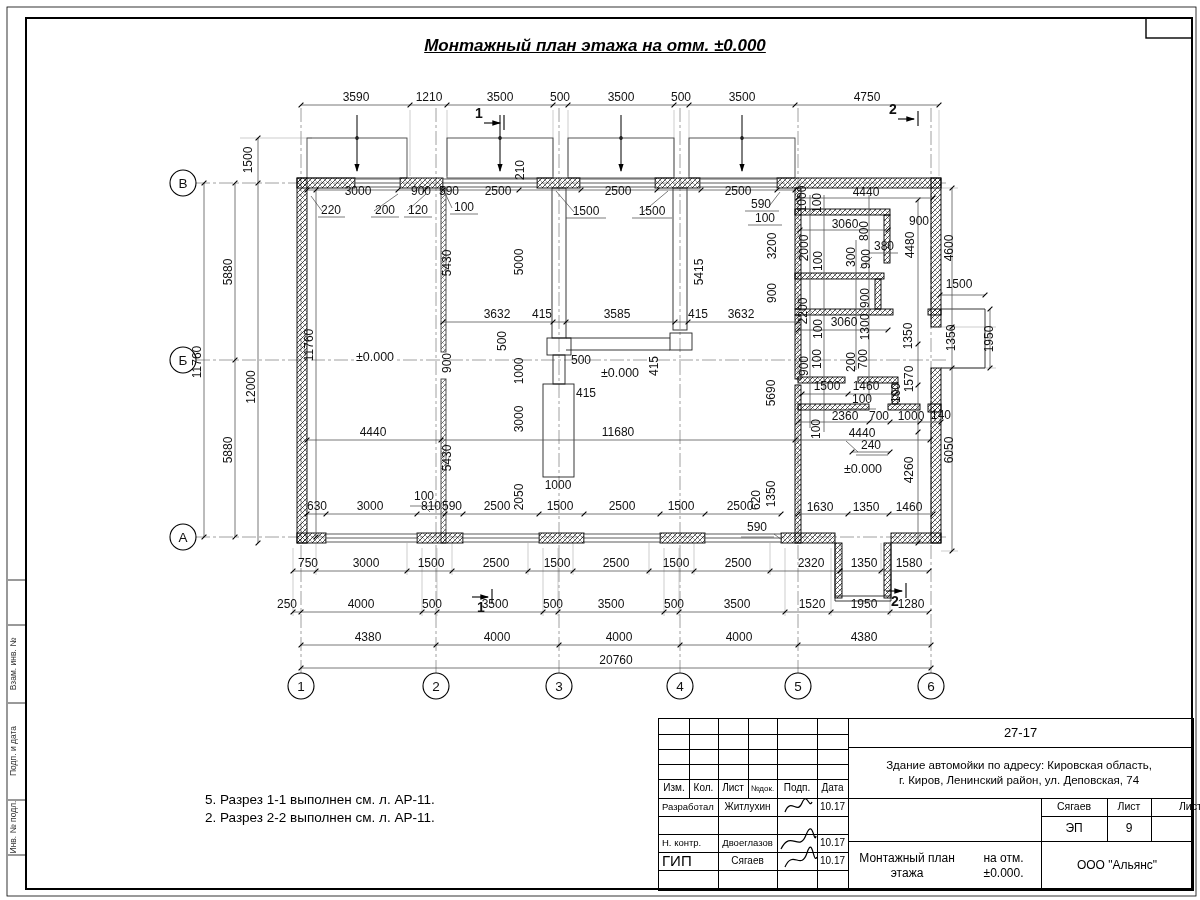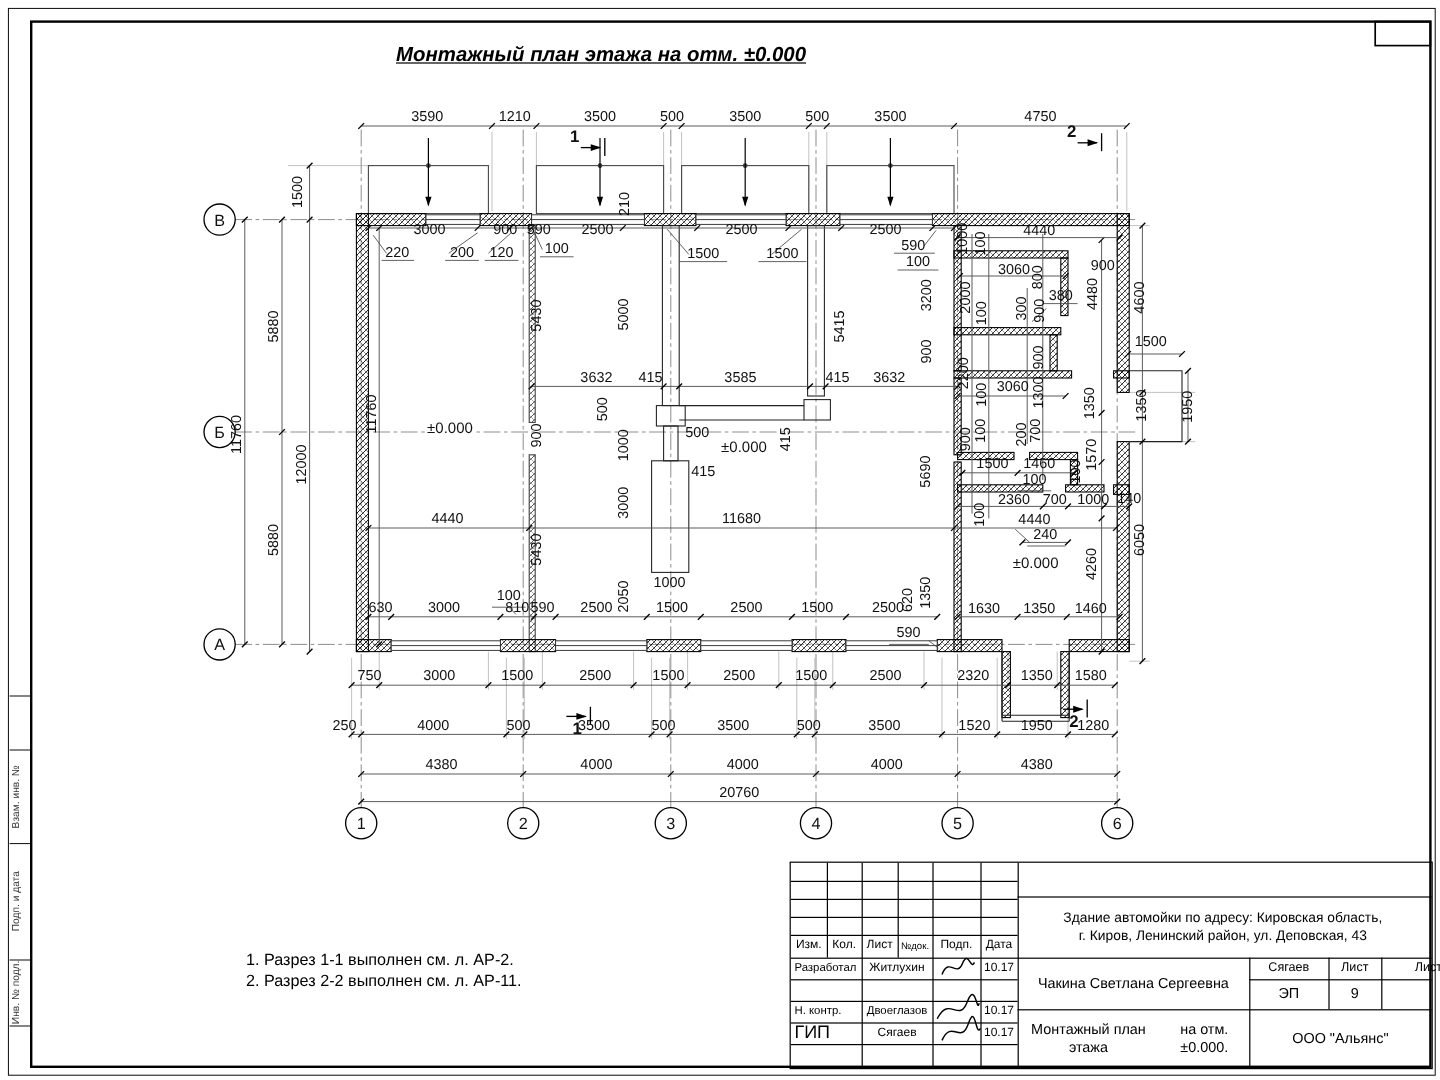--- a/index.html
+++ b/index.html
@@ -5,21 +5,21 @@
   html,body{margin:0;padding:0;background:#fff;}
   body{width:1200px;height:900px;position:relative;font-family:"Liberation Sans",sans-serif;color:#000;overflow:hidden;}
   #plan-svg{position:absolute;left:0;top:0;}
   
   .dim{font-family:"Liberation Sans",sans-serif;font-size:12px;text-anchor:middle;fill:#111;}
   .ax{font-size:13.5px;}
   .sec{font-size:14px;font-weight:bold;}
   .lvl{font-size:12.5px;paint-order:stroke;stroke:#fff;stroke-width:4px;}
   .side{font-size:8.5px;fill:#333;}
   
-  .title{position:absolute;left:330px;top:36px;width:530px;
+  .title{position:absolute;left:330px;top:36px;width:530px;text-align:center;
          font-size:17px;font-style:italic;font-weight:bold;text-decoration:underline;}
   .notes{position:absolute;left:205px;top:791px;font-size:13.5px;line-height:1.35;}
   
   .tb{position:absolute;left:658px;top:718px;width:534px;height:171px;border:1.5px solid #000;box-sizing:content-box;}
   .tb .vl{position:absolute;width:1px;background:#000;}
   .tb .hl{position:absolute;height:1px;background:#000;}
   .tb .cell{position:absolute;display:flex;align-items:center;justify-content:center;font-size:11px;line-height:1.25;text-align:center;}
   .tb .cell.left{justify-content:flex-start;padding-left:3px;box-sizing:border-box;text-align:center;}
   .sig-svg{position:absolute;left:0;top:0;pointer-events:none;}
 </style>
@@ -408,21 +408,21 @@
     <text x="798" y="691" class="dim ax">5</text>
     <text x="931" y="691" class="dim ax">6</text>
     <text x="16" y="664" transform="rotate(-90 16 664)" class="dim side">Взам. инв. №</text>
     <text x="16" y="751" transform="rotate(-90 16 751)" class="dim side">Подп. и дата</text>
     <text x="16" y="827" transform="rotate(-90 16 827)" class="dim side">Инв. № подл.</text>
   </svg>
 
 <div class="title">Монтажный план этажа на отм. ±0.000</div>
 
 <div class="notes">
-  <div>1. Разрез 1-1 выполнен см. л. АР-2.</div>
+  <div>5. Разрез 1-1 выполнен см. л. АР-11.</div>
   <div>2. Разрез 2-2 выполнен см. л. АР-11.</div>
 </div>
 
 <div class="tb">
 
   <div class="vl" style="left:30px;top:0;height:79px"></div>
   <div class="vl" style="left:59px;top:0;height:171px"></div>
   <div class="vl" style="left:89px;top:0;height:79px"></div>
   <div class="vl" style="left:118px;top:0;height:171px"></div>
   <div class="vl" style="left:158px;top:0;height:171px"></div>
@@ -453,25 +453,25 @@
   <div class="cell left" style="left:0;top:79px;width:59px;height:18px;font-size:9.5px">Разработал</div>
   <div class="cell" style="left:59px;top:79px;width:59px;height:18px;font-size:10px">Житлухин</div>
   <div class="cell" style="left:158px;top:79px;width:31px;height:18px;font-size:10px">10.17</div>
   <div class="cell left" style="left:0;top:115px;width:59px;height:18px;font-size:9.5px">Н. контр.</div>
   <div class="cell" style="left:59px;top:115px;width:59px;height:18px;font-size:9.5px">Двоеглазов</div>
   <div class="cell" style="left:158px;top:115px;width:31px;height:18px;font-size:10px">10.17</div>
   <div class="cell left" style="left:0;top:133px;width:59px;height:18px;font-size:15px">ГИП</div>
   <div class="cell" style="left:59px;top:133px;width:59px;height:18px;font-size:10px">Сягаев</div>
   <div class="cell" style="left:158px;top:133px;width:31px;height:18px;font-size:10px">10.17</div>
 
+  <div class="cell" style="left:189px;top:0;width:345px;height:28px;font-size:13px">27-17</div>
   <div class="cell" style="left:189px;top:28px;width:342px;height:51px;font-size:11.5px;flex-direction:column">
     <div>Здание автомойки по адресу: Кировская область,</div>
-    <div>г. Киров, Ленинский район, ул. Деповская, 43</div>
+    <div>г. Киров, Ленинский район, ул. Деповская, 74</div>
   </div>
-  <div class="cell" style="left:189px;top:79px;width:193px;height:43px;font-size:12px">Чакина Светлана Сергеевна</div>
   <div class="cell" style="left:382px;top:79px;width:66px;height:18px;font-size:10.5px">Сягаев</div>
   <div class="cell" style="left:448px;top:79px;width:44px;height:18px;font-size:10.5px">Лист</div>
   <div class="cell" style="left:516px;top:79px;width:42px;height:18px;font-size:10.5px">Листов</div>
   <div class="cell" style="left:382px;top:97px;width:66px;height:25px;font-size:12px">ЭП</div>
   <div class="cell" style="left:448px;top:97px;width:44px;height:25px;font-size:12px">9</div>
   <div class="cell" style="left:492px;top:97px;width:42px;height:25px;font-size:12px"></div>
   <div class="cell" style="left:189px;top:122px;width:193px;height:49px;font-size:12px;flex-direction:row">
     <div>Монтажный план этажа</div>
     <div>на отм. ±0.000.</div>
   </div>

